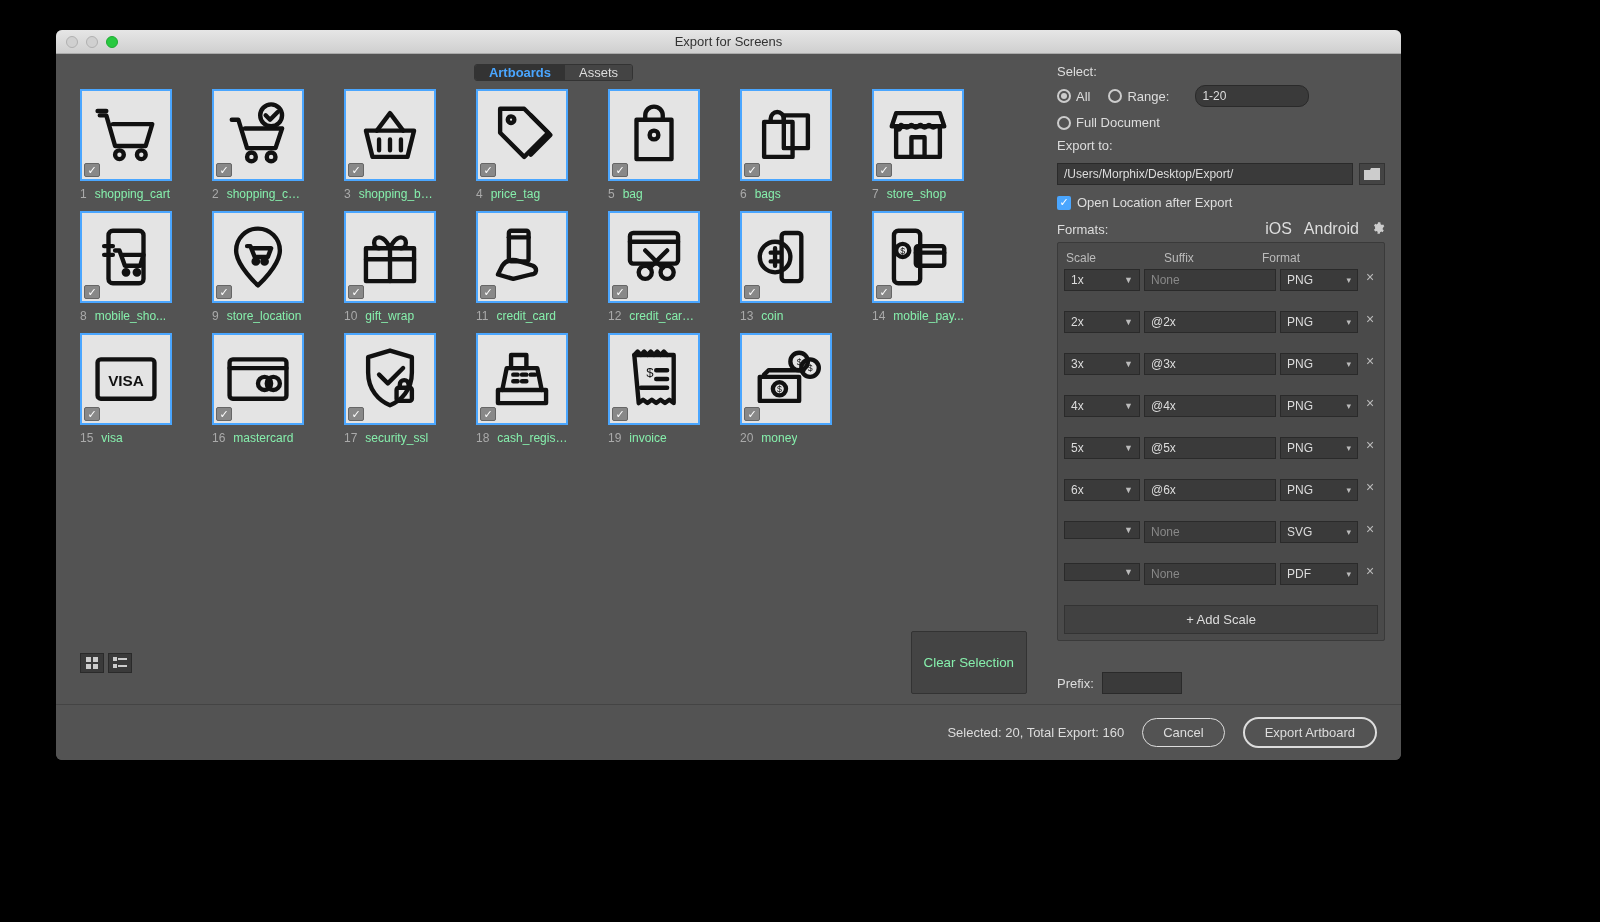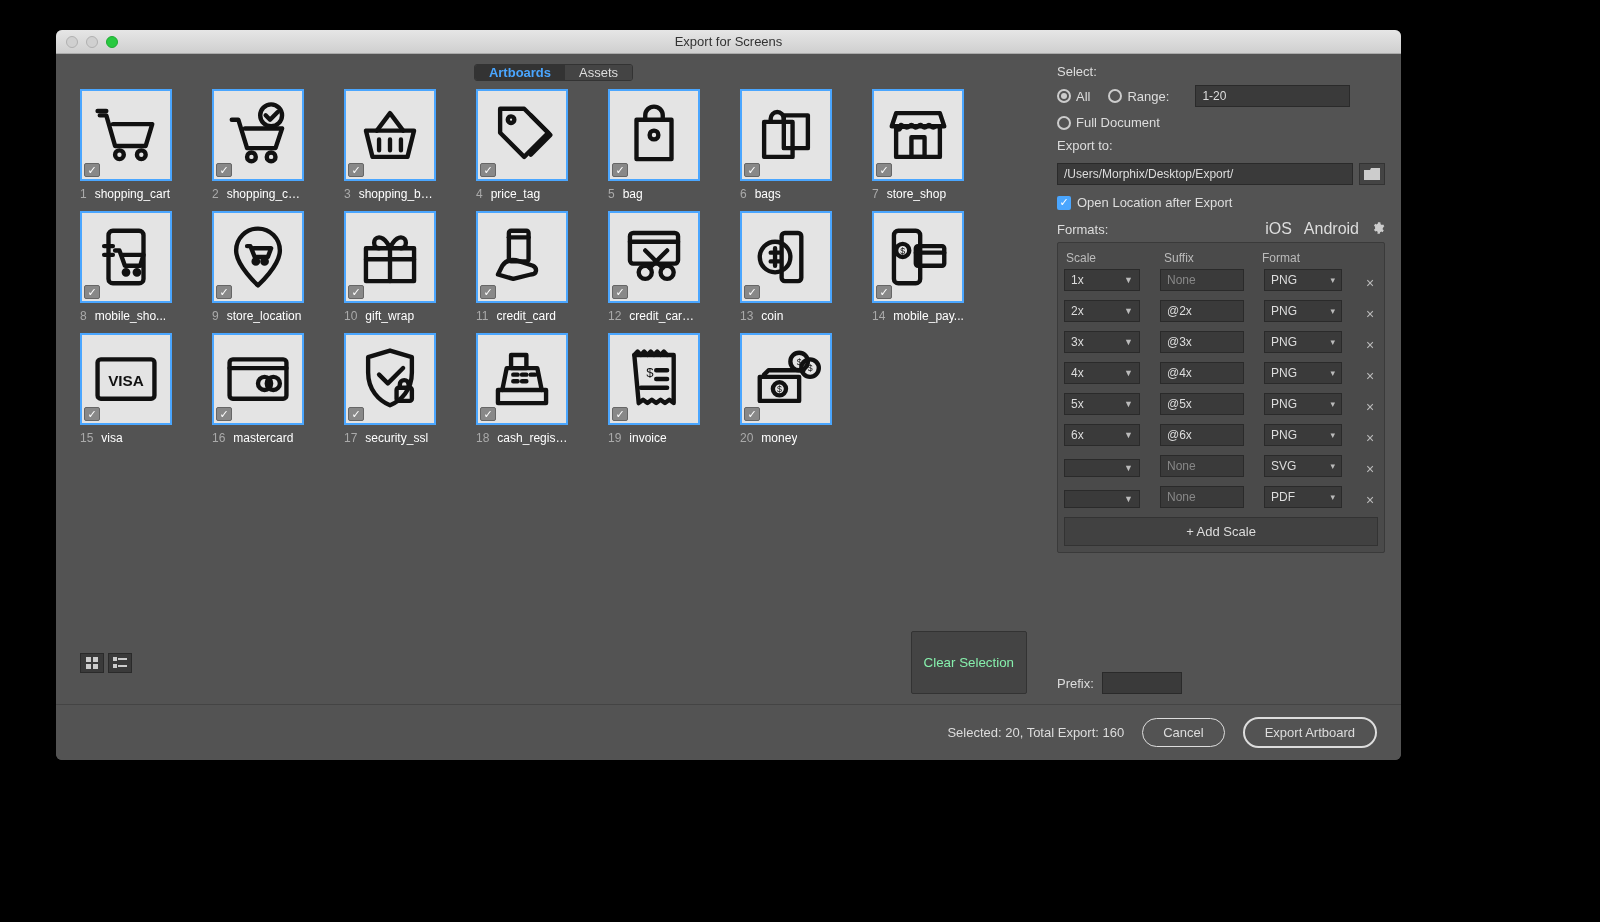--- a/index.html
+++ b/index.html
@@ -130,21 +130,21 @@
   }
   .ab-label {
     display: flex;
     gap: 8px;
     margin-top: 6px;
     font-size: 12px;
     color: #aaa;
     white-space: nowrap;
     overflow: hidden;
   }
-  .ab-name { color: #ffffff; overflow: hidden; text-overflow: ellipsis; }
+  .ab-name { color: #86efac; overflow: hidden; text-overflow: ellipsis; }
   .view-row {
     display: flex;
     align-items: center;
     padding-top: 14px;
   }
   .view-btn {
     width: 24px; height: 20px;
     background: #3a3a3a;
     border: 1px solid #2a2a2a;
     margin-right: 4px;
@@ -169,21 +169,21 @@
     width: 14px; height: 14px; border-radius: 50%;
     border: 2px solid #ccc; display: inline-flex; align-items: center; justify-content: center;
     margin-right: 5px;
   }
   .radio.sel::after { content:""; width:6px; height:6px; border-radius:50%; background:#ccc; }
   .radio-wrap { display:flex; align-items:center; cursor:pointer; }
   .range-field, .path-field, .suffix-field, .prefix-field {
     background: #3a3a3a; border: 1px solid #2a2a2a; color: #ddd;
     padding: 3px 6px; font-size: 12px;
   }
-  .range-field { width: 155px; margin-left: 8px; }
+  .range-field { width: 114px; margin-left: 8px; border-radius: 10px; }
   .path-row { display:flex; gap:6px; align-items:center; margin: 4px 0 10px; }
   .path-field { flex:1; }
   .folder-btn {
     width: 26px; height: 22px; background:#444; border:1px solid #333;
     display:flex; align-items:center; justify-content:center; cursor:pointer;
     color:#ccc;
   }
   .chk-open { display:flex; align-items:center; gap:6px; margin-bottom:10px; cursor:pointer; }
   .chk-box {
     width:14px; height:14px; background:#4aa6ff; border-radius:2px;
@@ -196,21 +196,21 @@
   .gear { margin-left:12px; cursor:pointer; color:#ddd; }
   .fmt-table {
     background:#4a4a4a; border:1px solid #3a3a3a; padding:4px 6px 6px;
     border-radius:2px;
   }
   .fmt-headers { display:flex; font-size:12px; color:#bbb; padding:4px 2px; }
   .col-scale { width: 92px; }
   .col-suffix { flex:1; padding-left:6px; }
   .col-format { width: 96px; }
   .col-x { width: 18px; }
-  .fmt-row { display:flex; align-items:flex-end; gap:20px; margin-bottom:9px; }
+  .fmt-row { display:flex; align-items:flex-start; gap:4px; margin-bottom:20px; }
   .scale-sel {
     width: 76px; background:#3a3a3a; border:1px solid #2a2a2a; color:#ddd;
     padding:3px 6px; font-size:12px; display:flex; justify-content:space-between; align-items:center;
     cursor:pointer;
   }
   .scale-sel .caret, .format-sel .caret { font-size:9px; color:#bbb; }
   .suffix-field { flex:1; min-width:0; }
   .suffix-field.placeholder { color:#888; }
   .format-sel {
     width: 78px; background:#3a3a3a; border:1px solid #2a2a2a; color:#ddd;

